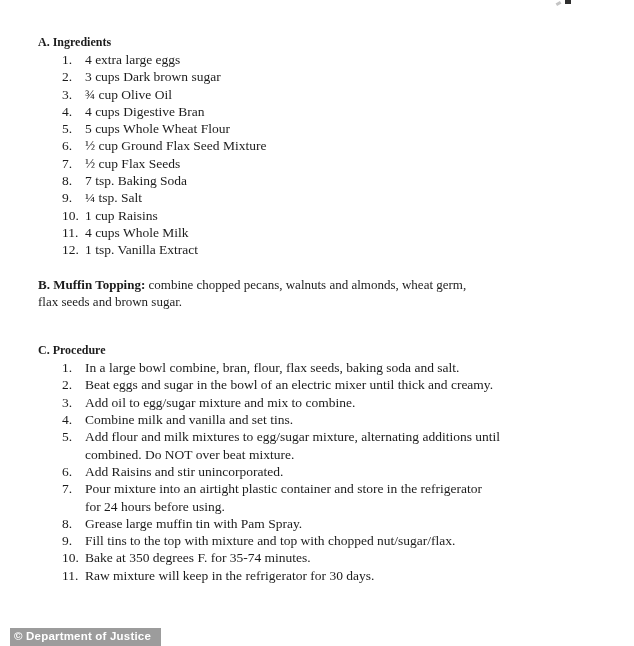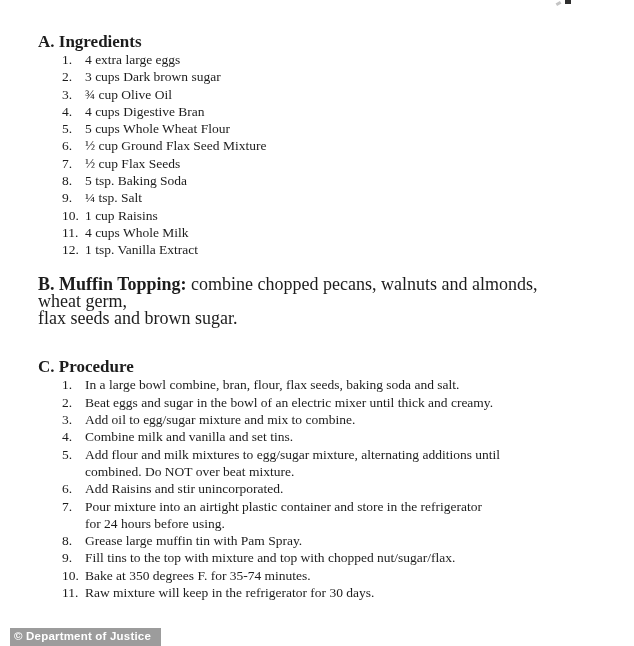--- a/index.html
+++ b/index.html
@@ -22,21 +22,21 @@
   }
   .title {
     font-size: 15px;
     font-weight: bold;
     text-decoration: underline;
     text-align: center;
     margin: 0 0 17px 0;
     line-height: 19px;
   }
   .sec-heading {
-    font-size: 17px;
+    font-size: 12px;
     font-weight: bold;
     margin: 0;
     line-height: 18px;
   }
   .list {
     margin: 0 0 0 24px;
     font-size: 13.5px;
   }
   .li-row {
     display: flex;
@@ -44,21 +44,21 @@
   }
   .num {
     flex: 0 0 23px;
   }
   .txt {
     flex: 1 1 auto;
     white-space: pre-wrap;
   }
   .topping-para {
     margin: 17px 0 0 0;
-    font-size: 18px;
+    font-size: 13px;
     line-height: 17.3px;
     max-width: 536px;
   }
   .topping-para .bold-lead {
     font-weight: bold;
   }
   .topping-para .para-text {
     white-space: pre-wrap;
   }
   .procedure-heading {
@@ -130,21 +130,21 @@
         <div class="li-row">
           <span class="num">6.</span>
           <span class="txt">½ cup Ground Flax Seed Mixture</span>
         </div>
         <div class="li-row">
           <span class="num">7.</span>
           <span class="txt">½ cup Flax Seeds</span>
         </div>
         <div class="li-row">
           <span class="num">8.</span>
-          <span class="txt">5 tsp. Baking Soda</span>
+          <span class="txt">7 tsp. Baking Soda</span>
         </div>
         <div class="li-row">
           <span class="num">9.</span>
           <span class="txt">¼ tsp. Salt</span>
         </div>
         <div class="li-row">
           <span class="num">10.</span>
           <span class="txt">1 cup Raisins</span>
         </div>
         <div class="li-row">

